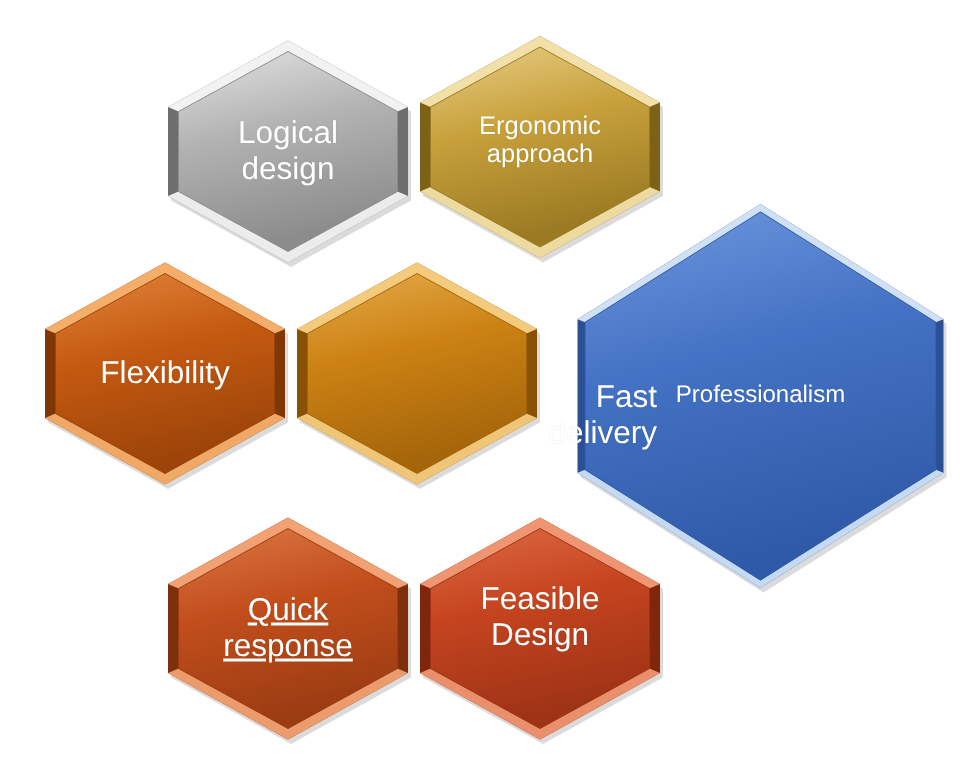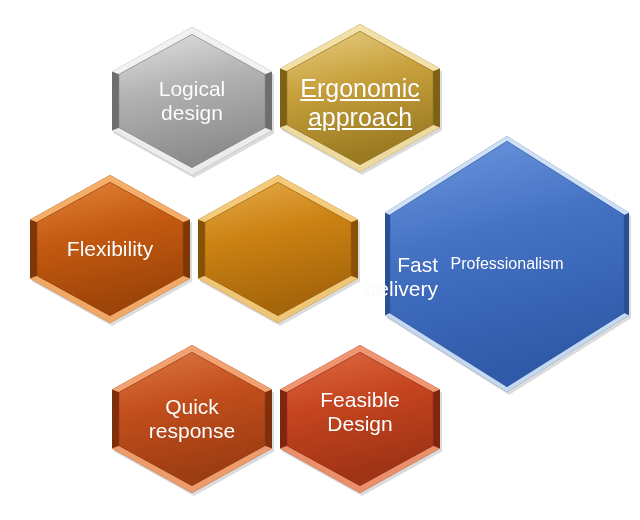--- a/index.html
+++ b/index.html
@@ -127,24 +127,24 @@
           <polygon points="507.00,136.00 629.00,212.80 629.00,315.20 507.00,392.00 385.00,315.20 385.00,212.80" fill="#2a4f93"></polygon>
           <polygon points="385.00,212.80 507.00,136.00 629.00,212.80 624.00,214.90 507.00,141.25 390.00,214.90" fill="#cfe0f7"></polygon>
           <polygon points="629.00,315.20 507.00,392.00 385.00,315.20 390.00,313.10 507.00,386.75 624.00,313.10" fill="#cfe0f7" opacity="0.95"></polygon>
           <polygon points="507.00,141.25 624.00,214.90 624.00,313.10 507.00,386.75 390.00,313.10 390.00,214.90" fill="url(#g-professionalism)" stroke="#2f5aa8" stroke-width="0.6"></polygon>
         </g>
       </g>
   </svg>
   <div id="label-layer">
       <div class="hex-label" style="font-size: 21px; left: 32px; width: 320px; text-align: center; top: 76.6406px;">Logical
 design</div>
-      <div class="hex-label" style="font-size: 25px; left: 200px; width: 320px; text-align: center; top: 73.6406px; text-decoration: underline;">Ergonomic
+      <div class="hex-label" style="font-size: 17px; left: 200px; width: 320px; text-align: center; top: 73.6406px;">Ergonomic
 approach</div>
       <div class="hex-label" style="font-size: 21px; left: -50px; width: 320px; text-align: center; top: 236.82px;">Flexibility</div>
       <div class="hex-label" style="font-size: 21px; left: 118px; width: 320px; text-align: right; top: 224.641px; margin-top: 28px;">Fast
 delivery</div>
-      <div class="hex-label" style="font-size: 21px; left: 32px; width: 320px; text-align: center; top: 394.641px;">Quick
+      <div class="hex-label" style="font-size: 21px; left: 32px; width: 320px; text-align: center; top: 394.641px; text-decoration: underline;">Quick
 response</div>
       <div class="hex-label" style="font-size: 21px; left: 200px; width: 320px; text-align: center; top: 387.688px;">Feasible
 Design</div>
       <div class="hex-label" style="font-size: 16px; left: 347px; width: 320px; text-align: center; top: 254.727px;">Professionalism</div>
     </div>
 </div>
 
 </body></html>

